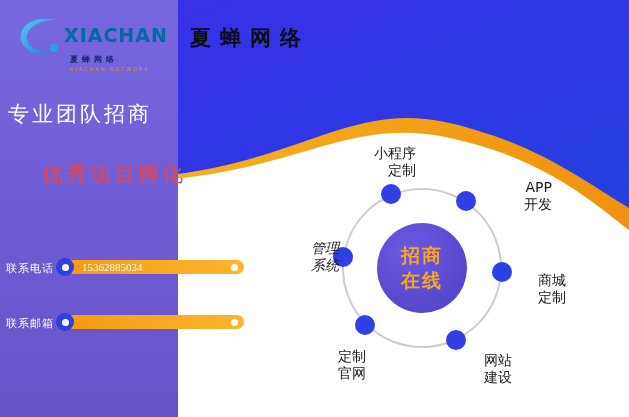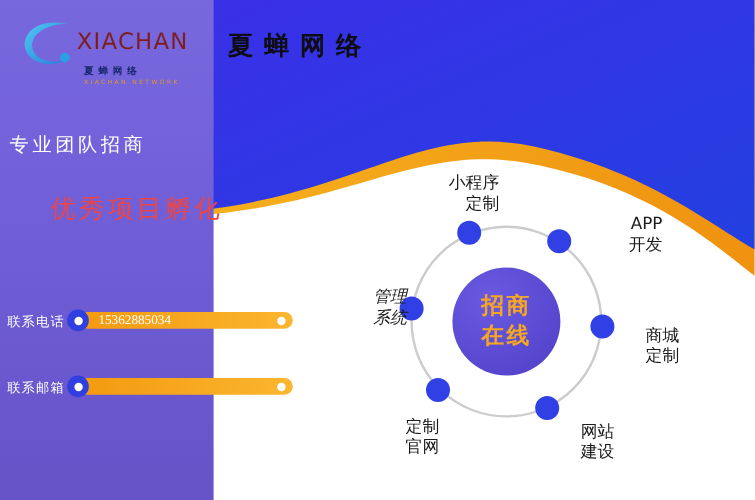--- a/index.html
+++ b/index.html
@@ -10,32 +10,32 @@
   
   .wave-svg{position:absolute;top:0;left:0;z-index:1;}
   
   .sidebar{
     position:absolute;top:0;left:0;width:178px;height:417px;z-index:2;
     background:linear-gradient(180deg,#7868de 0%,#6e5cd4 55%,#6753c8 100%);
   }
   
   .brand{position:absolute;top:12px;left:8px;z-index:3;width:168px;}
   .brand-row{display:flex;align-items:center;}
-  .brand-text{color:#7f1d1d;font-weight:normal;font-size:19px;letter-spacing:1px;line-height:1;}
+  .brand-text{color:#0369a1;font-weight:bold;font-size:19px;letter-spacing:1px;line-height:1;}
   .brand-sub{margin-left:62px;margin-top:-4px;}
   .brand-sub-cn{display:block;color:#16286e;font-size:8px;letter-spacing:4px;font-weight:bold;}
   .brand-sub-en{display:block;color:#e09a1e;font-size:5px;letter-spacing:2px;margin-top:1px;}
   
   .site-title{
     position:absolute;top:24px;left:190px;z-index:3;
     color:#0d0d12;font-size:21px;font-weight:bold;letter-spacing:9px;
     font-family:"DejaVu Serif", serif;white-space:nowrap;
   }
   
-  .hero1{position:absolute;top:111px;left:8px;z-index:3;color:#ffffff;font-size:16px;letter-spacing:3px;}
+  .hero1{position:absolute;top:100px;left:8px;z-index:3;color:#ffffff;font-size:21px;letter-spacing:3px;}
   .hero2{position:absolute;top:160px;left:42px;z-index:3;color:#ef4444;font-size:21px;letter-spacing:3px;}
   
   .contact-row{position:absolute;left:0;z-index:3;height:18px;}
   .contact-label{position:absolute;left:6px;top:3px;color:#ffffff;font-size:11px;letter-spacing:1px;white-space:nowrap;}
   .contact-circle{
     position:absolute;left:56px;top:0;width:18px;height:18px;border-radius:50%;
     background:#2f3fe0;display:flex;align-items:center;justify-content:center;
   }
   .contact-circle .inner-dot{width:7px;height:7px;border-radius:50%;background:#ffffff;}
   .pill{

